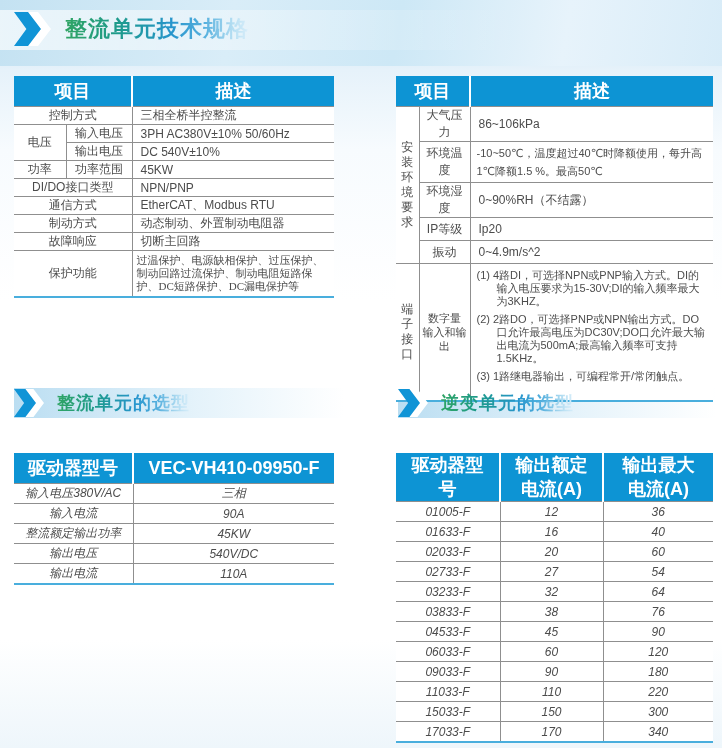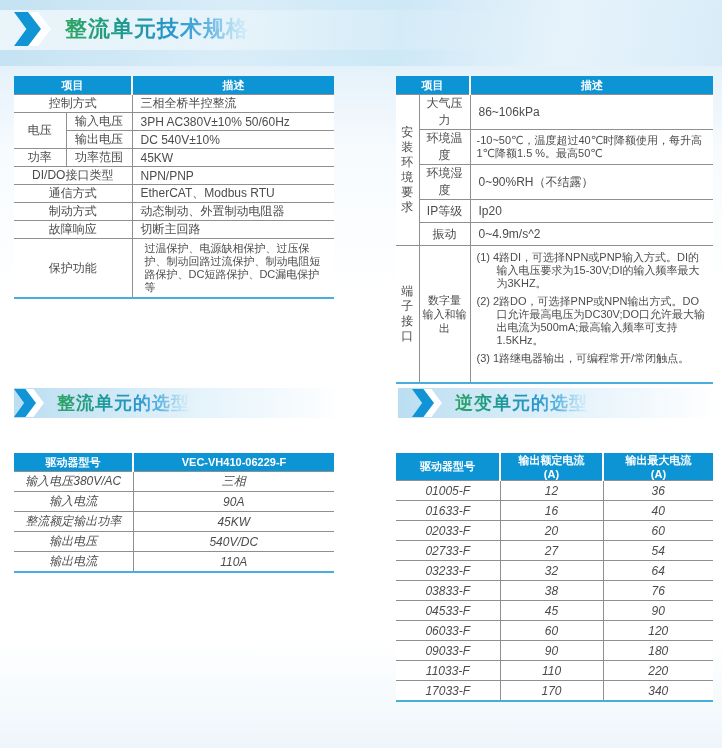--- a/index.html
+++ b/index.html
@@ -29,38 +29,38 @@
   .chev.sm{width:32px;height:28px;}
   .chev.sm i{width:22px;height:28px;}
   .chev.sm .c-w{transform:translateX(8px);}
   .grad{font-weight:bold;
     background:linear-gradient(90deg,#2fa463 0%,#1d9a8e 30%,#2795cc 58%,#56b0de 76%,#b9e0f3 92%,#d9eefa 100%);
     -webkit-background-clip:text;background-clip:text;color:transparent;text-align:center;}
   .h-main{left:14px;top:12px;}
   .h-main .grad{font-size:22px;letter-spacing:1px;}
   .h-sec .grad{font-size:18px;letter-spacing:1px;}
   .h-sec.l{left:14px;top:389px;}
-  .h-sec.r{left:412px;top:389px;}
+  .h-sec.r{left:398px;top:389px;}
 
   table{border-collapse:collapse;table-layout:fixed;position:absolute;
     border-bottom:2px solid #49aedd;}
-  th{background:#0d94d4;color:#ffffff;font-size:11px;font-weight:bold;
-     height:18px;padding:0 16px;text-align:center;}
+  th{background:#0d94d4;color:#ffffff;font-size:18px;font-weight:bold;
+     height:30px;padding:0 10px;text-align:center;}
   th.wl{border-left:2px solid #ffffff;}
   td{background:#ffffff;border-top:1px solid #8f8f8f;color:#4c4c4c;
      font-size:12px;height:17px;padding:0 4px;text-align:center;vertical-align:middle;}
   td.vl{border-left:1px solid #8f8f8f;}
   td.lft{text-align:left;padding-left:8px;}
 
   .t-left{left:14px;top:76px;width:320px;}
-  .t-left td.wrap3{font-size:11px;line-height:13px;padding:3px 12px;text-align:left;}
+  .t-left td.wrap3{font-size:11px;line-height:13px;padding:3px 4px;text-align:left;font-family:Liberation Serif, serif;}
 
   .t-right{left:396px;top:76px;width:317px;}
   .t-right td{height:22px;}
-  .t-right td.small{font-size:11px;line-height:13px;padding:2px 6px;}
+  .t-right td.small{font-size:11px;line-height:18px;padding:2px 6px;}
   .t-right td.vert{font-size:12px;line-height:15px;word-break:break-all;padding:16px 5px;}
   .t-right td.dlabel{white-space:pre-line;font-size:11px;line-height:14px;padding:0 1px;}
   .t-right td.dio{text-align:left;font-size:11px;line-height:13px;padding:5px 6px;}
   .t-right td.dio p{margin:0 0 5px 0;padding-left:20px;text-indent:-20px;}
   .t-right td.dio p:last-child{margin-bottom:12px;}
 
   .sel td{height:19px;font-style:italic;}
   .sel-l{left:14px;top:453px;width:320px;}
   .sel-r{left:396px;top:453px;width:317px;}
 </style>
@@ -194,21 +194,21 @@
 </div>
 
 <table class="sel sel-l">
   <colgroup>
       <col style="width:119px">
       <col style="width:201px">
     </colgroup>
   <tbody>
       <tr>
     <th>驱动器型号</th>
-    <th class="wl">VEC-VH410-06229-F</th>
+    <th class="wl">VEC-VH410-09950-F</th>
   </tr>
   <tr>
     <td>输入电压380V/AC</td>
     <td class="vl">三相</td>
   </tr>
   <tr>
     <td>输入电流</td>
     <td class="vl">90A</td>
   </tr>
   <tr>
@@ -282,18 +282,23 @@
         <td>09033-F</td>
         <td class="vl">90</td>
         <td class="vl">180</td>
       </tr>
   <tr>
         <td>11033-F</td>
         <td class="vl">110</td>
         <td class="vl">220</td>
       </tr>
   <tr>
+        <td>15033-F</td>
+        <td class="vl">150</td>
+        <td class="vl">300</td>
+      </tr>
+  <tr>
         <td>17033-F</td>
         <td class="vl">170</td>
         <td class="vl">340</td>
       </tr>
 </tbody>
   </table>
 
 </body></html>

